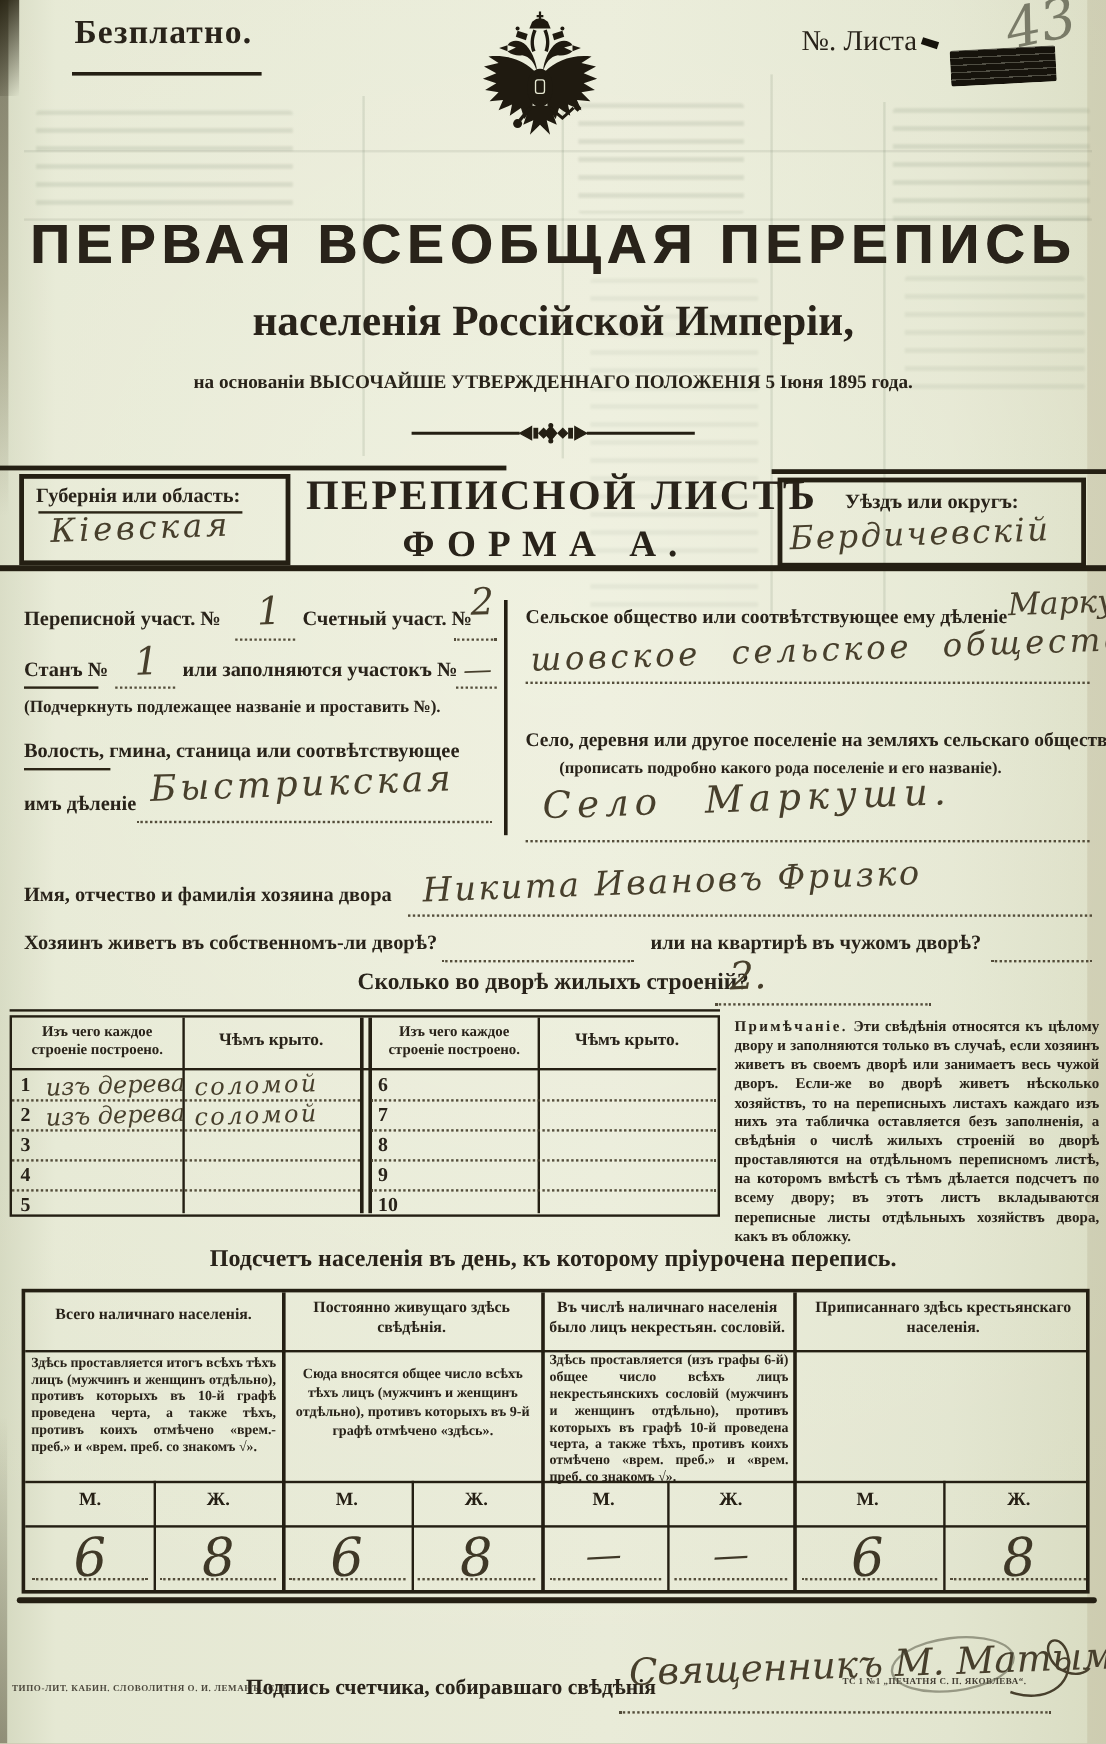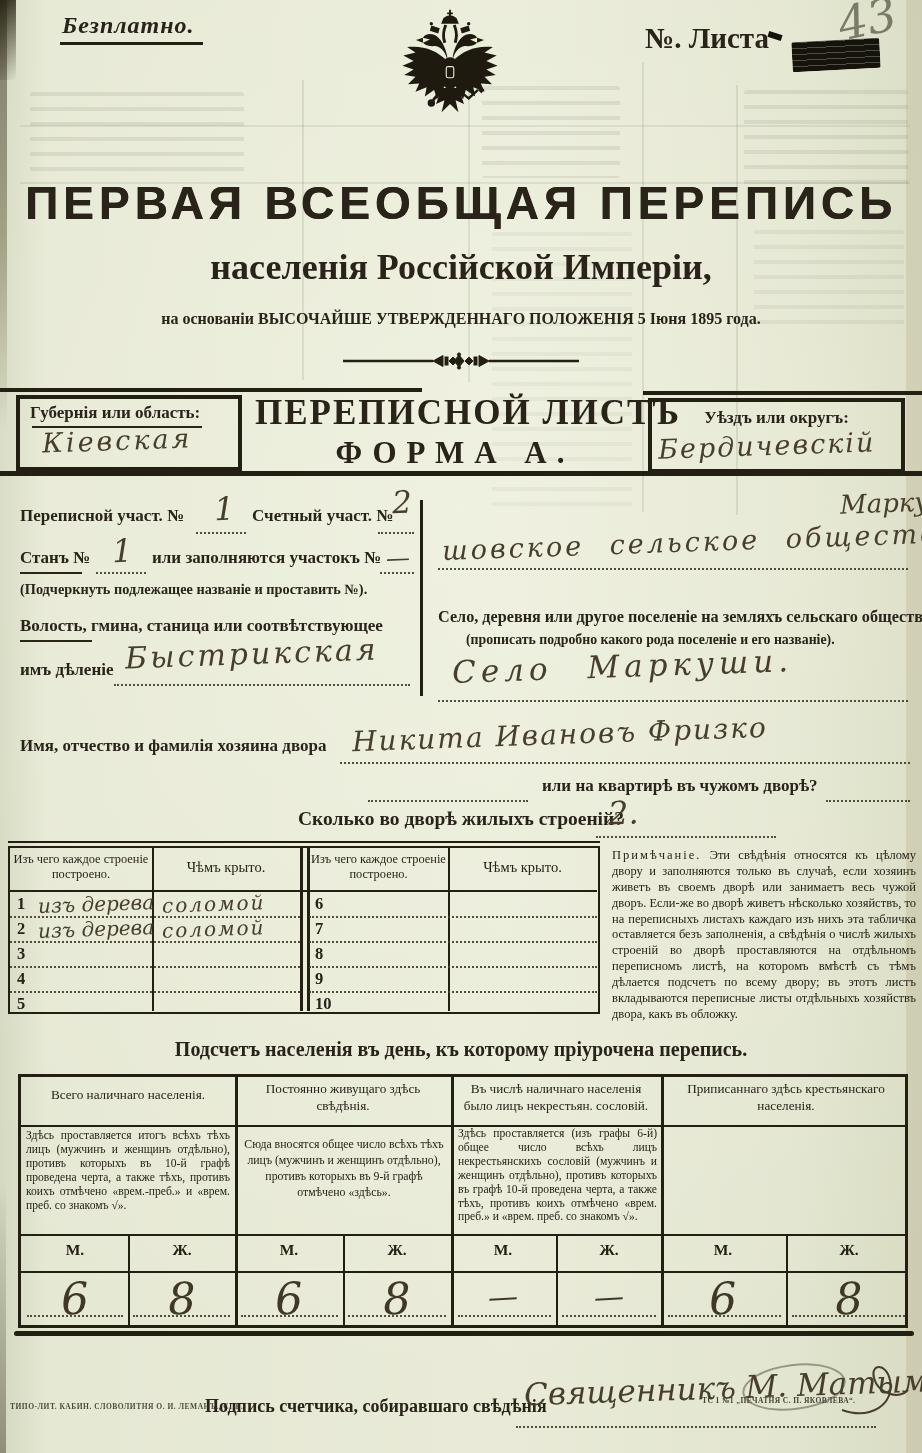--- a/index.html
+++ b/index.html
@@ -6,21 +6,21 @@
   html,body { background:#b8b49a; }
   #page {
     position: relative; width: 922px; height: 1453px; overflow: hidden;
     font-family: "Liberation Serif", serif; color: #262015;
     background:
       radial-gradient(130% 90% at 50% 35%, rgba(255,255,244,0.30), rgba(255,255,244,0) 70%),
       linear-gradient(90deg, #d4d8bf 0%, #e5e8d3 5%, #e9ebd8 55%, #e2e5cf 86%, #d9dcc2 100%),
       #e6e8d2;
   }
   .p   { position:absolute; font-weight:700; white-space:nowrap; color:#29231a; }
-  .blk { position:absolute; font-weight:400; color:#29231a; text-align:justify; }
+  .blk { position:absolute; font-weight:700; color:#29231a; text-align:justify; }
   .hand{ position:absolute; font-family:"DejaVu Serif", serif; font-style:italic;
          color:#473f2c; white-space:nowrap; transform:rotate(-2deg); }
   .dotl{ position:absolute; height:0; border-bottom:2.2px dotted #443c2a; opacity:.9; }
   .undl{ position:absolute; height:0; border-bottom:2.5px solid #2b2516; }
   .rule{ position:absolute; background:#241f13; }
   .box { position:absolute; border:4px solid #241f13; }
   .ctr { text-align:center; }
   .bleed{ position:absolute; opacity:.85; filter:blur(.7px); border-radius:3px;
           background:repeating-linear-gradient(180deg, rgba(104,120,96,.16) 0 4px, rgba(0,0,0,0) 4px 15px); }
   .faintv{ position:absolute; width:1.5px; background:rgba(95,110,88,.14); }
@@ -44,21 +44,21 @@
   <div class="bleed" style="left:744px;top:90px;width:164px;height:96px"></div>
   <div class="bleed" style="left:754px;top:230px;width:150px;height:104px;opacity:.6"></div>
   <div class="bleed" style="left:492px;top:232px;width:140px;height:280px;opacity:.45"></div>
   <div class="faintv" style="left:302px;top:80px;height:300px"></div>
   <div class="faintv" style="left:468px;top:62px;height:320px"></div>
   <div class="faintv" style="left:642px;top:62px;height:450px"></div>
   <div class="faintv" style="left:736px;top:85px;height:430px"></div>
   <div class="fainth" style="left:20px;top:125px;width:890px"></div>
   <div class="fainth" style="left:20px;top:182px;width:890px"></div>
 
-  <div class="p" style="left:60px;top:12px;font-size:24px;font-style:italic;letter-spacing:1px;border-bottom:3.5px solid #241f13;padding:0 8px 3px 2px">Безплатно.</div>
+  <div class="p" style="left:60px;top:12px;font-size:28px;letter-spacing:1px;border-bottom:3.5px solid #241f13;padding:0 8px 16px 2px">Безплатно.</div>
 
   <svg style="position:absolute;left:394px;top:4px" width="112" height="170" viewBox="0 0 120 170">
     <g fill="#1f1a10">
       <path d="M59,0 h2 v3 h2 v2 h-2 v3 h-2 v-3 h-2 v-2 h2 z"></path>
       <path d="M53,9 q7,-6 14,0 l2.5,6 h-19 z"></path>
       <path d="M54,16 c-3,8 -3,14 -1,20 l3,-1 c-2,-6 -2,-11 1,-18 z"></path>
       <path d="M66,16 c3,8 3,14 1,20 l-3,-1 c2,-6 2,-11 -1,-18 z"></path>
       <path d="M57,50 C55,40 50,30 43,27 C38,25 33,26.5 31,30 L38.5,32 L31,35.5 C34.5,39 40,39.5 44,39 C51,40 55,46 57,53 Z"></path>
       <path d="M31,30 L23.5,32.5 L31,35.5 Z"></path>
       <path d="M40,17 l9,3 -1.6,5.5 -9,-3 z"></path>
@@ -74,21 +74,21 @@
       <circle cx="40" cy="100" r="4"></circle>
       <path d="M90,86 l3.5,-3.5 3.5,3.5 -3.5,3.5 z"></path>
     </g>
     <g stroke="#1f1a10" fill="none">
       <path d="M51,86 L42,97" stroke-width="3"></path>
       <path d="M69,86 L80,95 L90,86" stroke-width="2.6"></path>
     </g>
     <rect x="56" y="61" width="8" height="12" rx="2" fill="none" stroke="#e6e8d2" stroke-width="1.2"></rect>
   </svg>
 
-  <div class="p" style="left:645px;top:22px;font-size:29px;font-weight:700">№. Листа</div>
+  <div class="p" style="left:668px;top:22px;font-size:24px;font-weight:400">№. Листа</div>
   <div style="position:absolute;left:792px;top:40px;width:88px;height:30px;background:#16130c;transform:rotate(-3deg);border-radius:2px;
               background-image:repeating-linear-gradient(0deg,rgba(0,0,0,0) 0 5px,rgba(228,230,210,.28) 5px 6px)"></div>
   <div style="position:absolute;left:768px;top:33px;width:14px;height:6px;background:#16130c;transform:rotate(18deg)"></div>
   <div class="hand" style="left:838px;top:-8px;font-size:46px;color:rgba(92,94,76,.78);transform:rotate(-12deg)">43</div>
 
   <div class="p ctr" style="left:0;top:176px;width:922px;font-size:46px;font-family:'Liberation Sans',sans-serif;letter-spacing:5px;text-shadow:.6px 0 #262015">ПЕРВАЯ ВСЕОБЩАЯ ПЕРЕПИСЬ</div>
   <div class="p ctr" style="left:0;top:246px;width:922px;font-size:36px">населенія Россійской Имперіи,</div>
   <div class="p ctr" style="left:0;top:310px;width:922px;font-size:16px">на основаніи ВЫСОЧАЙШЕ УТВЕРЖДЕННАГО ПОЛОЖЕНІЯ 5 Іюня 1895 года.</div>
 
   <svg style="position:absolute;left:341px;top:352px" width="240" height="18" viewBox="0 0 240 18">
@@ -142,33 +142,35 @@
   <div class="dotl" style="left:380px;top:572px;width:34px"></div>
   <div class="hand" style="left:386px;top:544px;font-size:24px">—</div>
   <div class="p" style="left:20px;top:616px;font-size:17px">Волость, гмина, станица или соотвѣтствующее</div>
 
   <div class="p" style="left:20px;top:581px;font-size:14.3px">(Подчеркнуть подлежащее названіе и проставить №).</div>
   <div class="undl" style="left:20px;top:640px;width:72px"></div>
   <div class="p" style="left:20px;top:660px;font-size:17px">имъ дѣленіе</div>
   <div class="hand" style="left:125px;top:636px;font-size:30px;letter-spacing:3px">Быстрикская</div>
   <div class="dotl" style="left:114px;top:684px;width:296px"></div>
 
+  <div class="p" style="left:438px;top:504px;font-size:16.4px">Сельское общество или соотвѣтствующее ему дѣленіе</div>
   <div class="hand" style="left:840px;top:488px;font-size:26px">Марку-</div>
   <div class="hand" style="left:442px;top:526px;font-size:27px;letter-spacing:3px;word-spacing:14px">шовское сельское общество</div>
   <div class="dotl" style="left:438px;top:568px;width:470px"></div>
 
   <div class="p" style="left:438px;top:608px;font-size:16.2px">Село, деревня или другое поселеніе на земляхъ сельскаго общества</div>
   <div class="p" style="left:466px;top:632px;font-size:13.8px">(прописать подробно какого рода поселеніе и его названіе).</div>
   <div class="hand" style="left:452px;top:648px;font-size:31px;letter-spacing:5px;word-spacing:20px">Село  Маркуши.</div>
   <div class="dotl" style="left:438px;top:700px;width:470px"></div>
 
   <div class="p" style="left:20px;top:736px;font-size:17px">Имя, отчество и фамилія хозяина двора</div>
   <div class="hand" style="left:352px;top:718px;font-size:28px;letter-spacing:2px">Никита Ивановъ Фризко</div>
   <div class="dotl" style="left:340px;top:762px;width:570px"></div>
 
+  <div class="p" style="left:20px;top:776px;font-size:17px">Хозяинъ живетъ въ собственномъ-ли дворѣ?</div>
   <div class="dotl" style="left:368px;top:800px;width:160px"></div>
   <div class="p" style="left:542px;top:776px;font-size:17px">или на квартирѣ въ чужомъ дворѣ?</div>
   <div class="dotl" style="left:826px;top:800px;width:84px"></div>
 
   <div class="p" style="left:298px;top:808px;font-size:19.5px;">Сколько во дворѣ жилыхъ строеній?</div>
   <div class="hand" style="left:608px;top:794px;font-size:32px">2.</div>
   <div class="dotl" style="left:596px;top:836px;width:180px"></div>
 
   <div class="rule" style="left:8px;top:841px;width:592px;height:2px"></div>
   <div style="position:absolute;left:8px;top:846px;width:592px;height:168px;border:2.5px solid #241f13">

